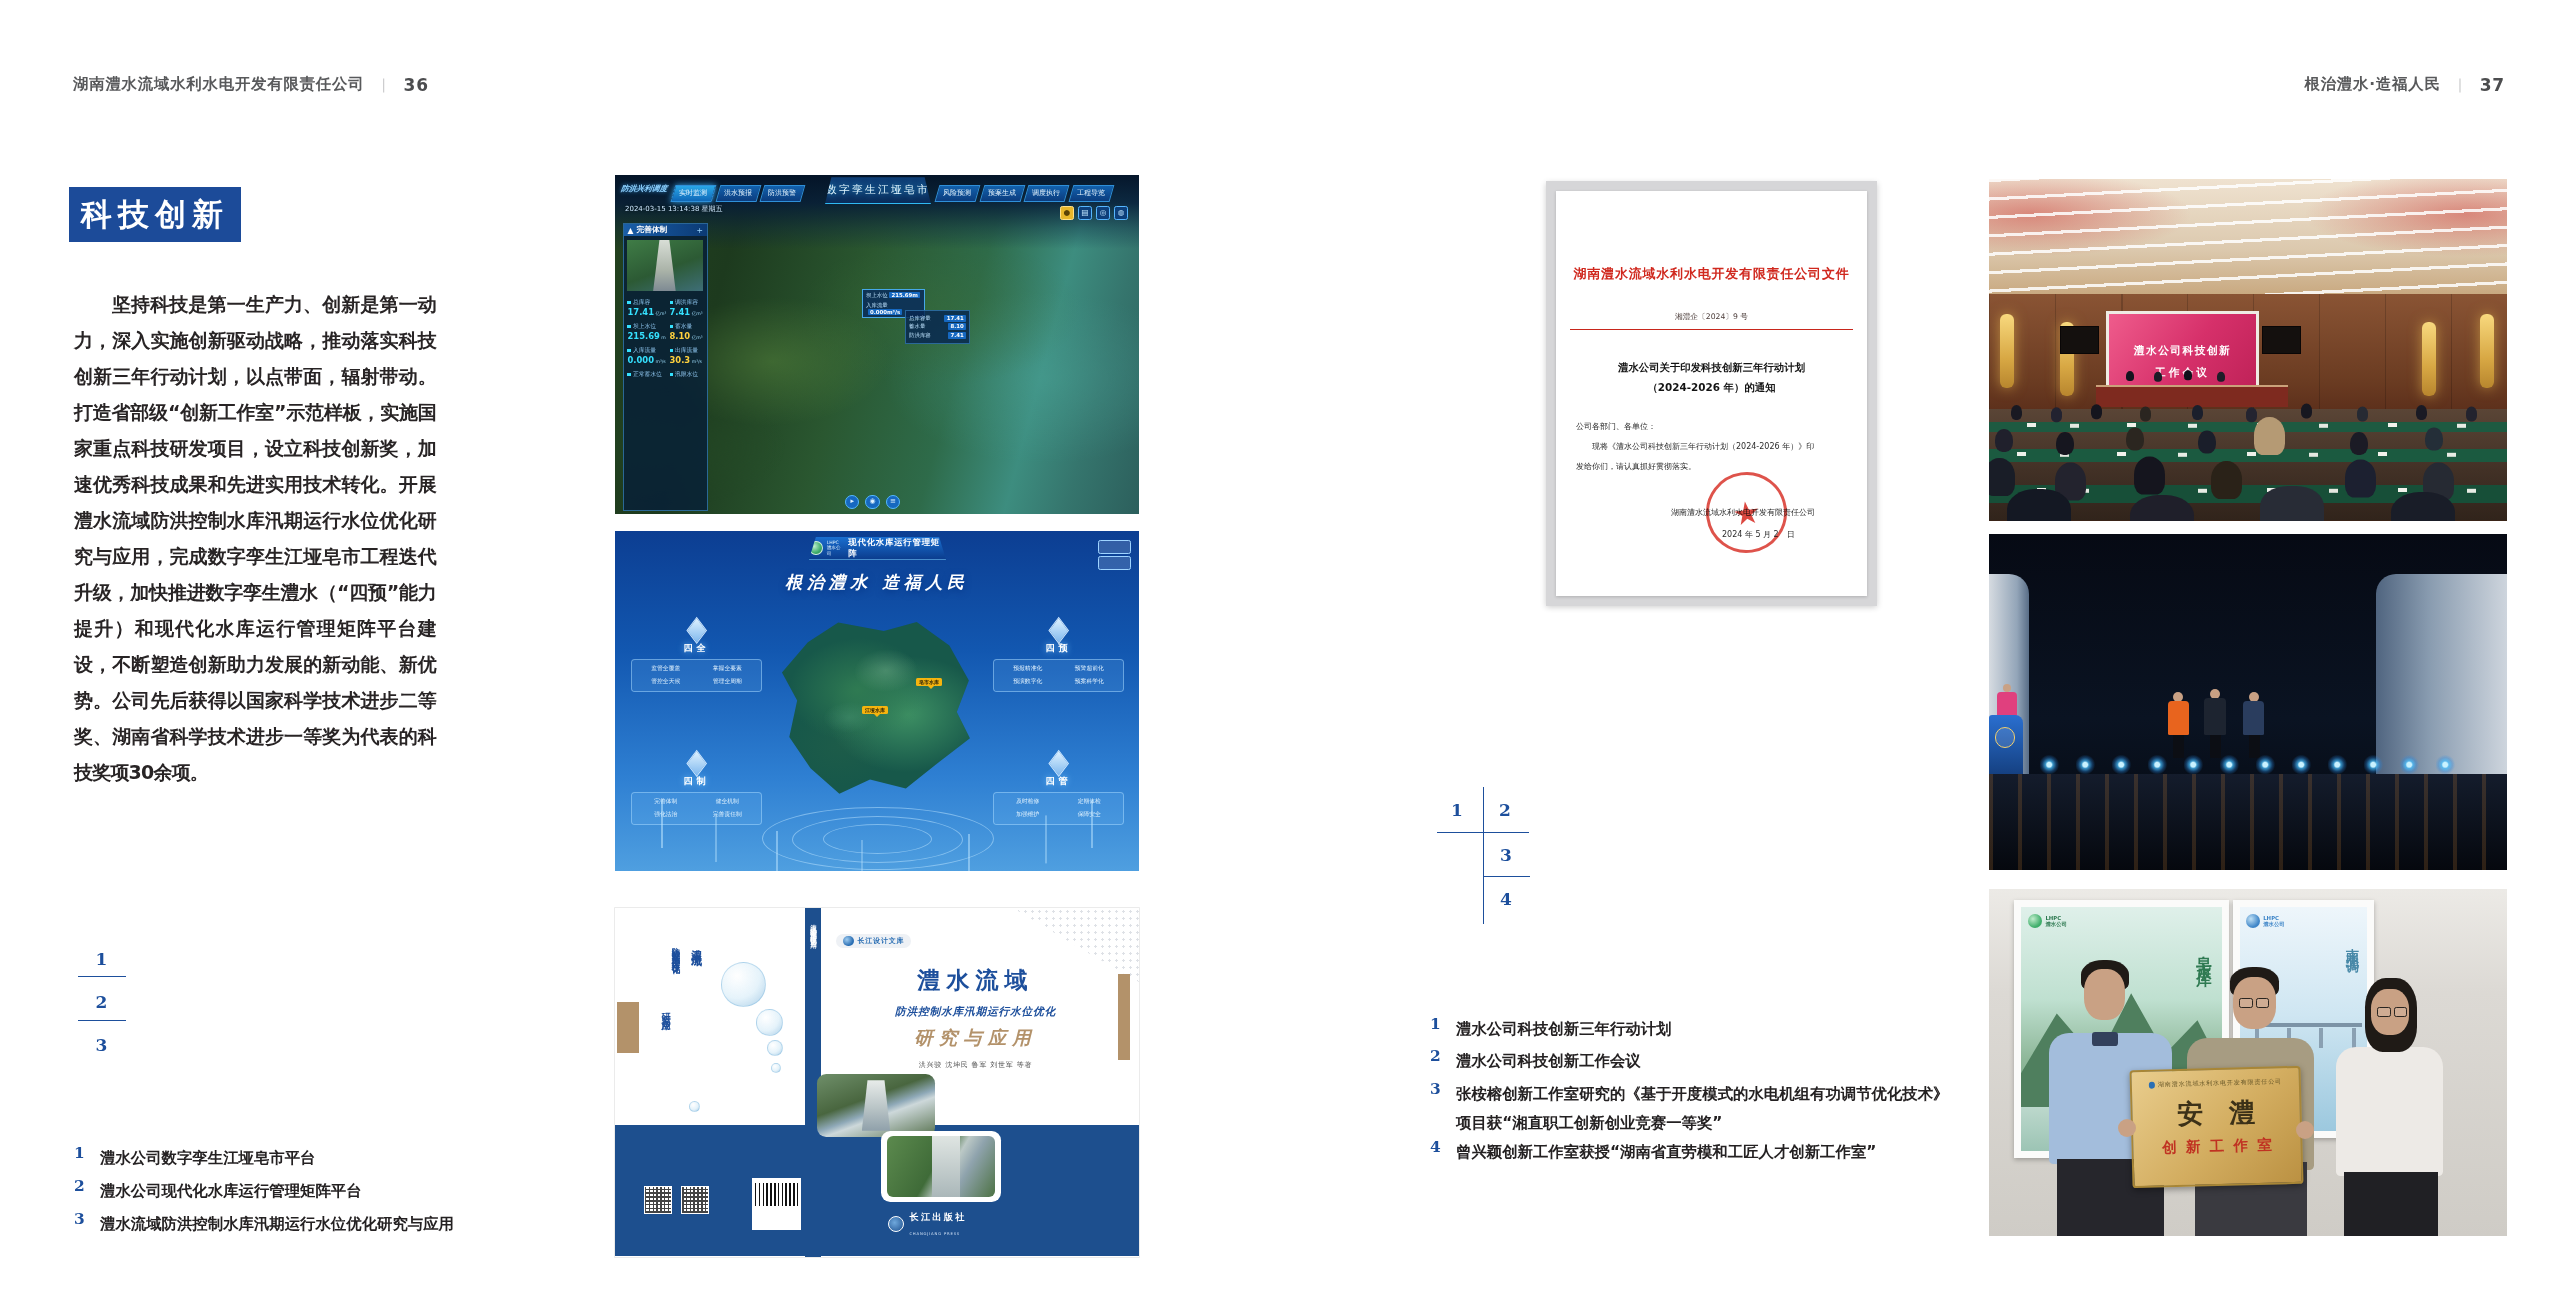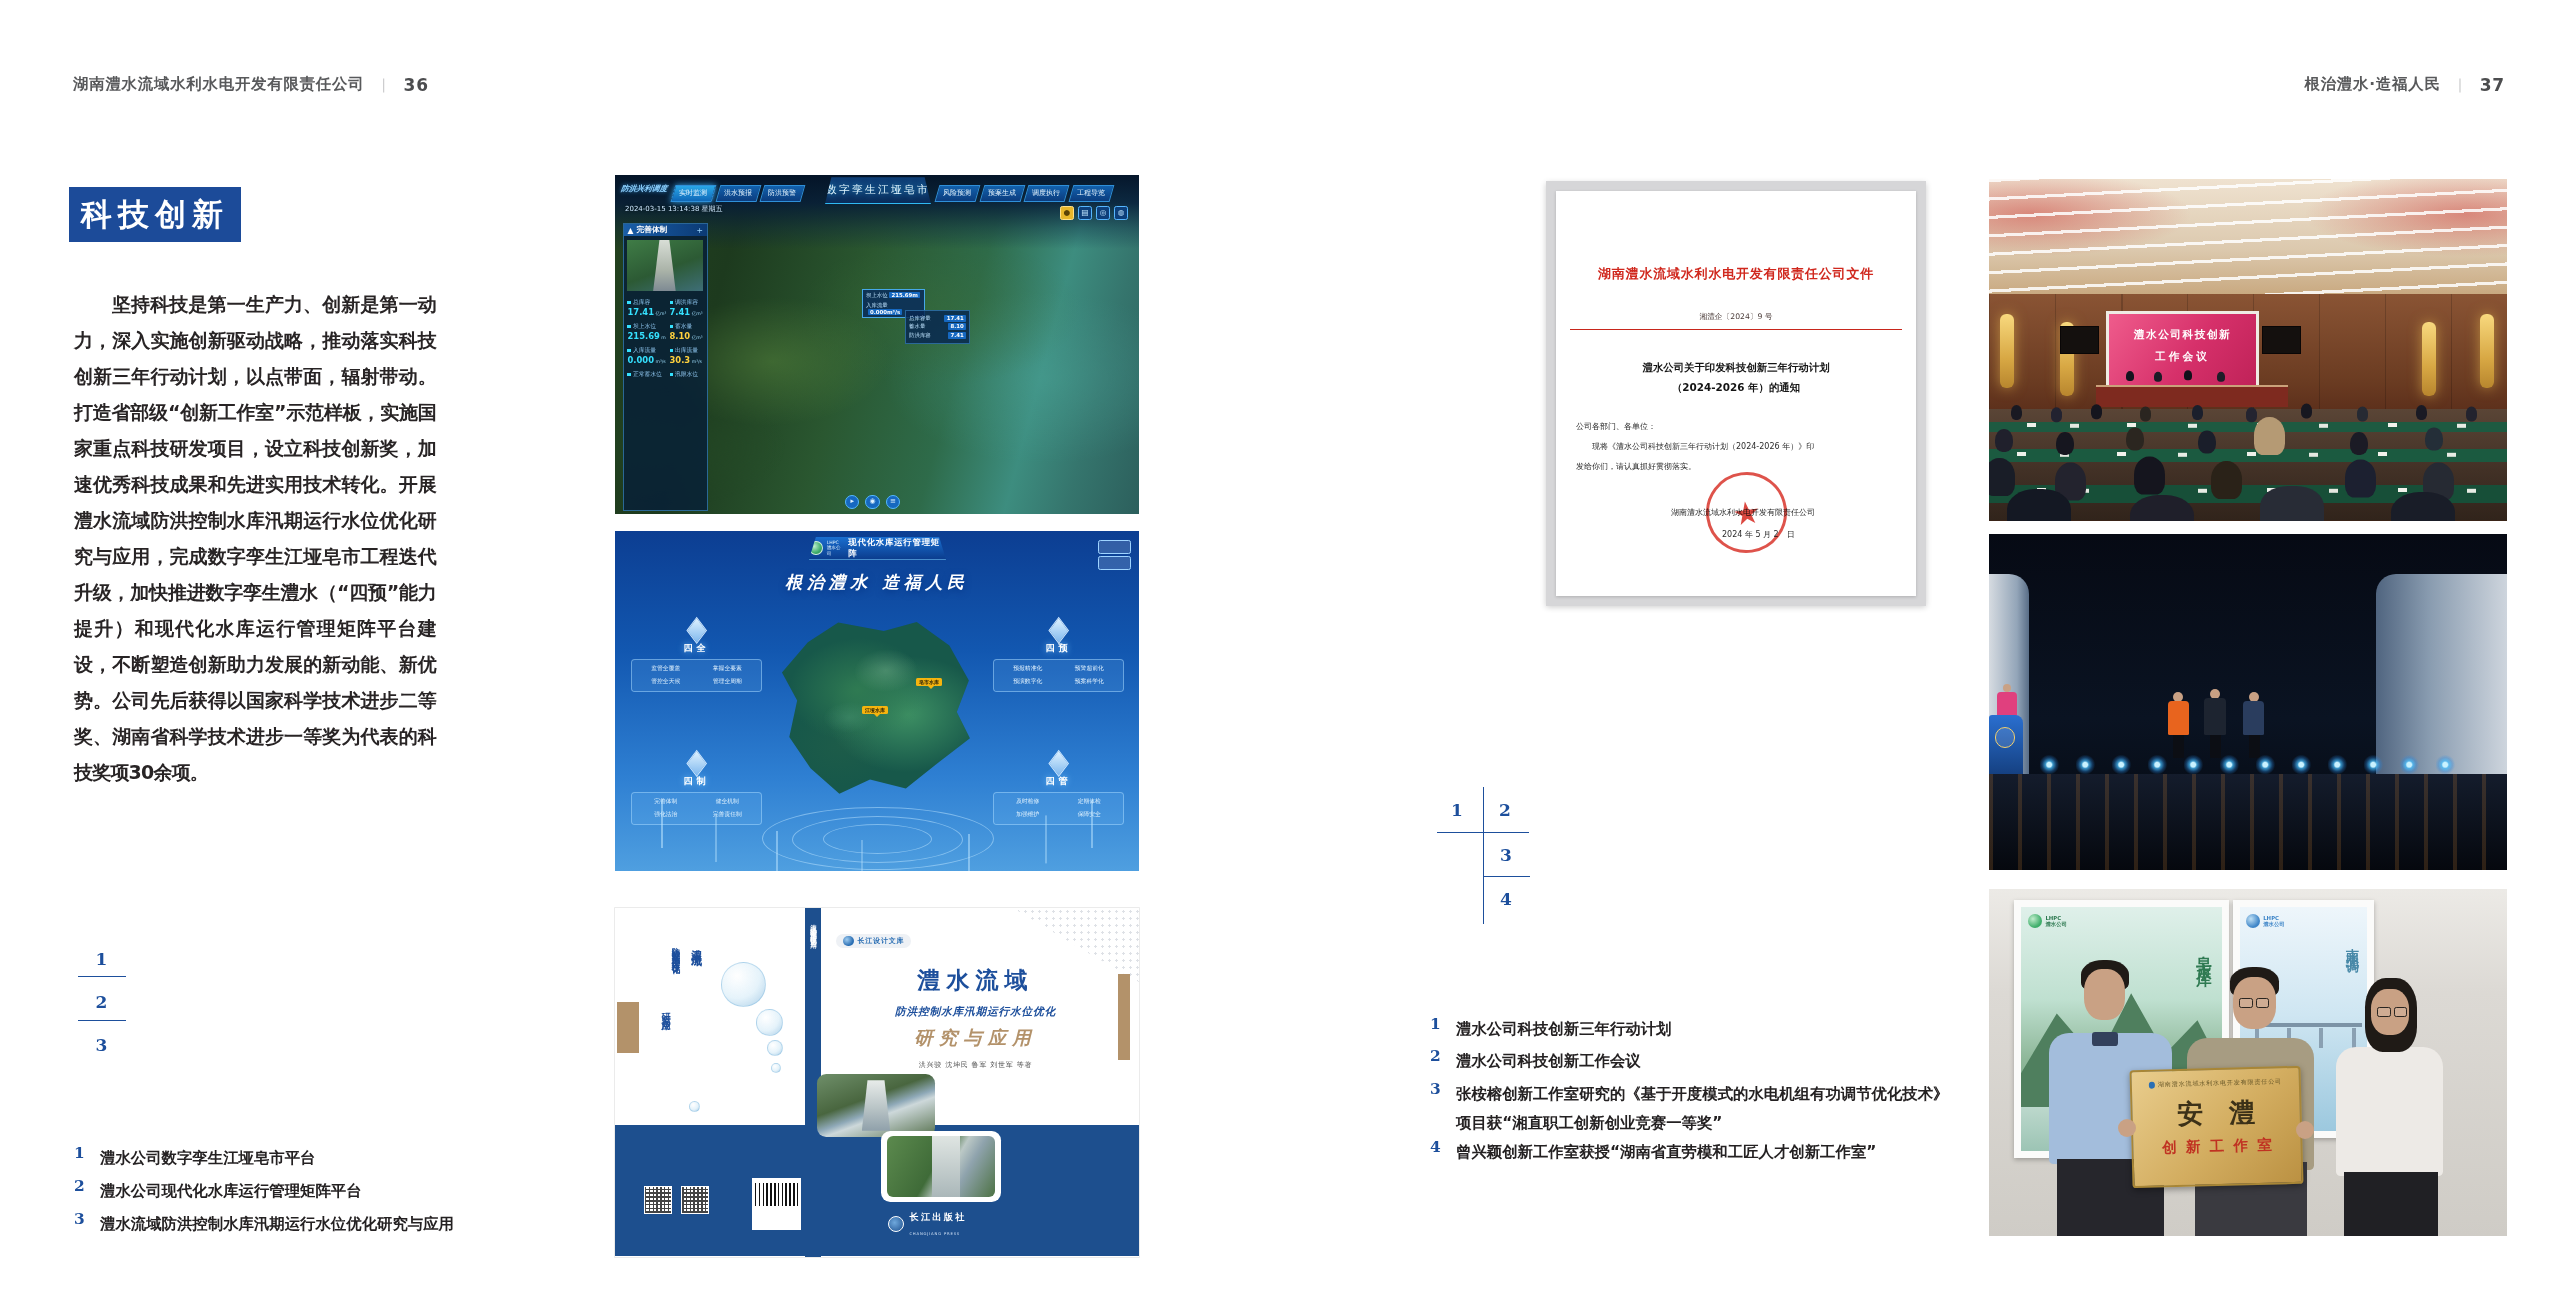--- a/index.html
+++ b/index.html
@@ -122,42 +122,42 @@
   .bk-p1 i{position:absolute;left:38%;top:10%;width:24%;height:80%;background:linear-gradient(180deg,#e8ecea,#b9c4c6 55%,#8fa0aa);clip-path:polygon(20% 0,80% 0,100% 100%,0 100%)}
   .bk-card{position:absolute;left:266px;top:223px;width:120px;height:71px;background:#fff;border-radius:9.2px}
   .bk-p2{position:absolute;left:6.1px;top:5.4px;right:6.1px;bottom:5.4px;border-radius:6.1px;overflow:hidden;
          background:linear-gradient(120deg,#5c8a4e 0%,#3f6b38 45%,#bcc9c6 58%,#8fa3ad 70%,#4d7243 100%)}
   .bk-p2 i{position:absolute;left:42%;top:0;width:26%;height:100%;background:linear-gradient(180deg,#dfe5e2,#aab7b9)}
   .bk-pub{position:absolute;left:273px;top:301px;width:138px;display:flex;align-items:center;gap:5.4px}
   .bk-plogo{width:14px;height:14px;border-radius:50%;border:1.5px solid #fff;background:radial-gradient(circle at 40% 40%,#6fa8dc,#1d4f8e)}
   .bk-pub b{font-size:9.2px;color:#fff;letter-spacing:2.3px;font-family:"DejaVu Serif","Liberation Serif",serif}
   .bk-pub i{font-size:3.8px;color:#cfe0f5;font-style:normal;letter-spacing:0.8px}
   
-  .doc{position:absolute;left:1546px;top:181px;width:380px;height:425px;background:#d6d6d8;box-shadow:0 1.5px 6.1px rgba(0,0,0,.2)}
+  .doc{position:absolute;left:1546px;top:181px;width:331px;height:425px;background:#d6d6d8;box-shadow:0 1.5px 6.1px rgba(0,0,0,.2)}
   .doc-page{position:absolute;left:10px;top:10px;right:10px;bottom:10px;background:#fff;box-shadow:0 0.8px 3.1px rgba(0,0,0,.18)}
   .doc-h{position:absolute;left:0;top:74px;width:100%;text-align:center;font-size:13px;font-weight:bold;color:#d0281e;letter-spacing:0.8px;font-family:"DejaVu Serif","Liberation Serif",serif}
   .doc-no{position:absolute;left:0;top:121px;width:100%;text-align:center;font-size:7.7px;color:#4a3b38}
   .doc-rule{position:absolute;left:14px;right:14px;top:138px;border-top:1.5px solid #c8261c}
   .doc-t{position:absolute;left:0;width:100%;text-align:center;font-size:10.4px;font-weight:bold;color:#141414}
   .doc-s{position:absolute;font-size:8px;color:#2b2b2b}
   .doc-seal{position:absolute;left:150px;top:281px;width:75px;height:75px;border:3.1px solid rgba(214,40,30,.8);border-radius:50%;
             display:flex;align-items:center;justify-content:center;mix-blend-mode:multiply;transform:rotate(-8deg)}
   .doc-seal span{font-size:31px;color:rgba(214,40,30,.85)}
   
   .mt-ceil{position:absolute;left:0;top:0;width:100%;height:117px;
      background:repeating-linear-gradient(177deg,rgba(255,255,255,.85) 0 3.1px,rgba(0,0,0,0) 3.1px 18.4px),
                 radial-gradient(230px 61px at 8% 30%,rgba(200,40,40,.45),transparent 70%),
                 radial-gradient(230px 61px at 92% 30%,rgba(200,40,40,.45),transparent 70%),
                 linear-gradient(180deg,#efe2d0,#dcc9ae 60%,#c8a87f)}
   .mt-wall{position:absolute;left:0;top:115px;width:100%;height:123px;
      background:repeating-linear-gradient(90deg,rgba(0,0,0,.18) 0 1.5px,transparent 1.5px 66px),
                 linear-gradient(180deg,#8a5434,#6b3c22 70%,#5a2d1a)}
   .mt-screen{position:absolute;left:117px;top:132px;width:147px;height:74px;border:3.1px solid #efece4;
      background:linear-gradient(125deg,#ef5c8c,#d6306a 55%,#bf2258);text-align:center;color:#fff;font-weight:bold}
-  .mt-s1{margin-top:14px;font-size:10.7px;letter-spacing:1.5px}
+  .mt-s1{margin-top:30px;font-size:10.7px;letter-spacing:1.5px}
   .mt-s2{margin-top:8px;font-size:10.7px;letter-spacing:3.1px}
   .mt-tv{position:absolute;top:147px;width:37px;height:26px;background:#14100e;border:1.5px solid #090606}
   .mt-lamp{position:absolute;width:14px;height:74px;border-radius:6.1px;background:linear-gradient(180deg,#f8d97e,#d8a844 60%,#b8862e);box-shadow:0 0 12.3px rgba(232,184,78,.6)}
   .mt-dais{position:absolute;left:107px;top:206px;width:192px;height:20px;background:#7e2a1f;border-top:2.3px solid #caa27a}
   .mt-leaders{position:absolute;left:137px;top:192px;width:8.4px;height:10px;border-radius:50% 50% 40% 40%;background:#14141e;
      box-shadow:28px 0.8px 0 #1b1b26,58px -0.8px 0 #10101a,91px 0.8px 0 #1d1d28}
   .mt-floor{position:absolute;left:0;top:230px;width:100%;height:111px;background:linear-gradient(180deg,#5a4536,#423126 55%,#31241b)}
   .mt-row{position:absolute;left:0;width:100%;background:#1d5a41}
   .mt-paper{position:absolute;width:9.2px;height:3.8px;background:#eef0ea;box-shadow:43px 0.8px 0 #e4e8e0,100px 0 0 #f2f2ec,161px 0.8px 0 #e8ece4,230px 0 0 #eef0ea,292px 0.8px 0 #e4e8e0,361px 0 0 #f2f2ec,430px 0.8px 0 #e8ece4}
   .mt-c1{position:absolute;left:21.5px;top:226px;width:11.5px;height:14.6px;border-radius:50% 50% 42% 42%;background:#191922;

